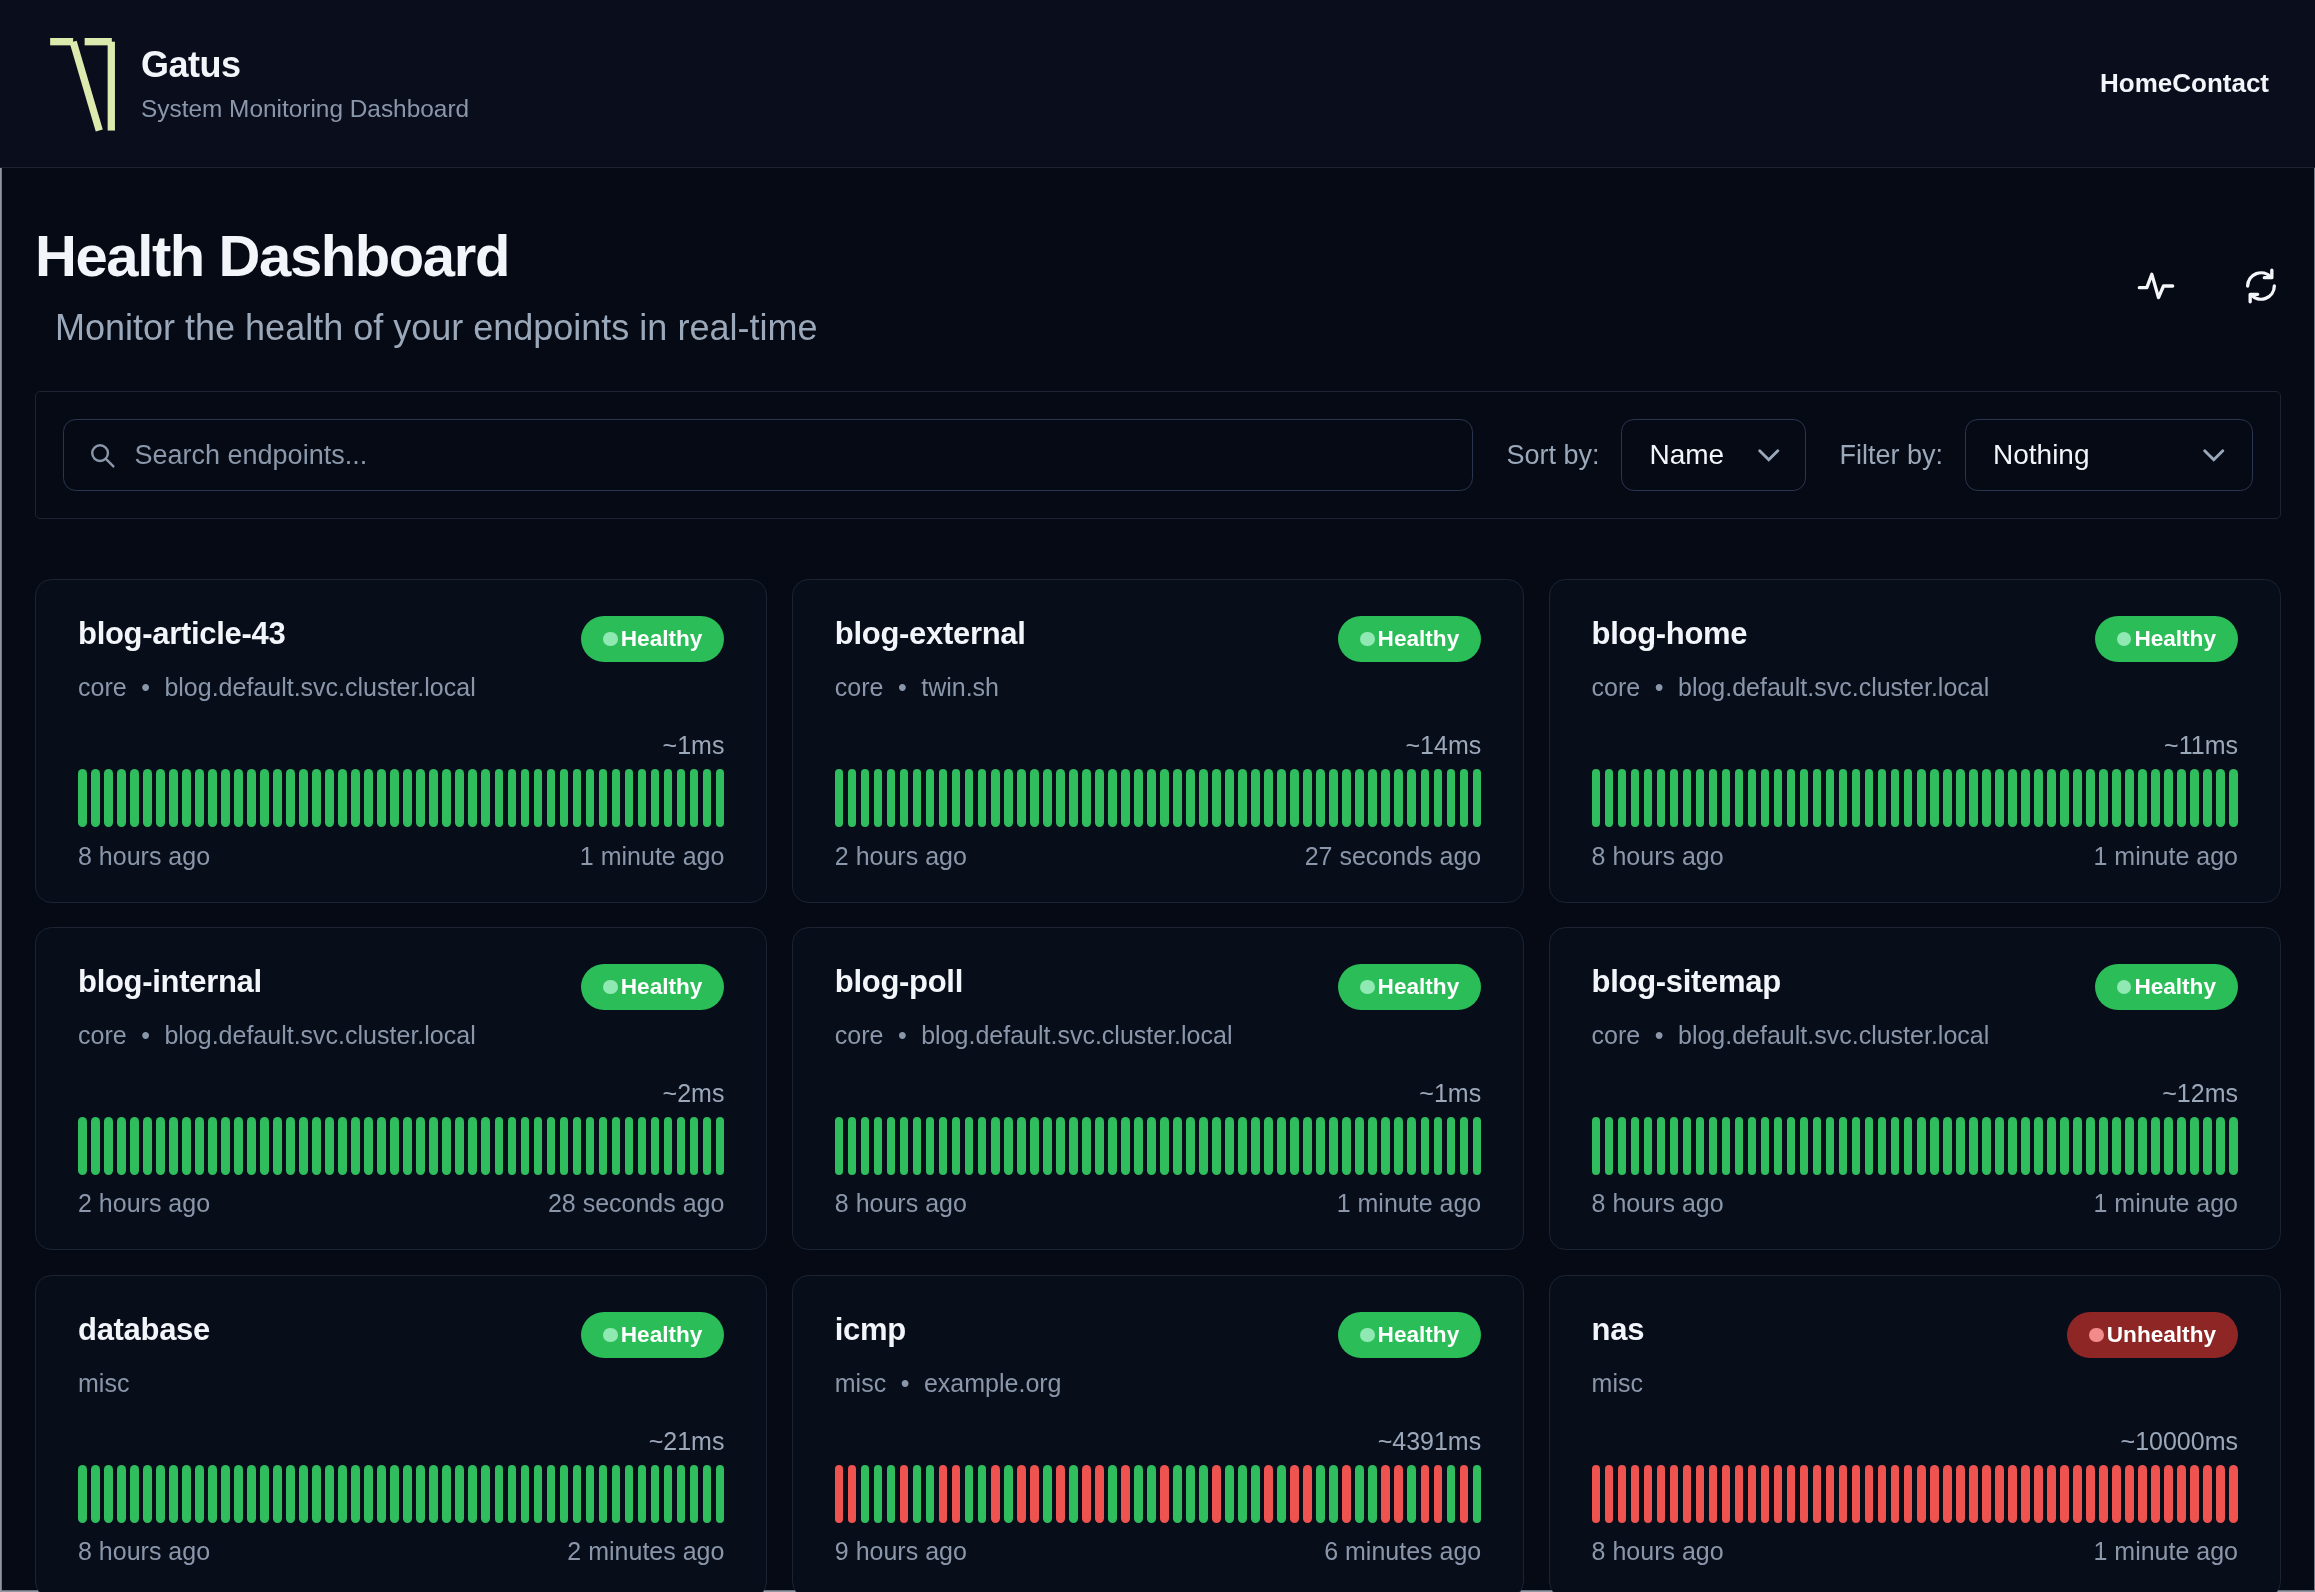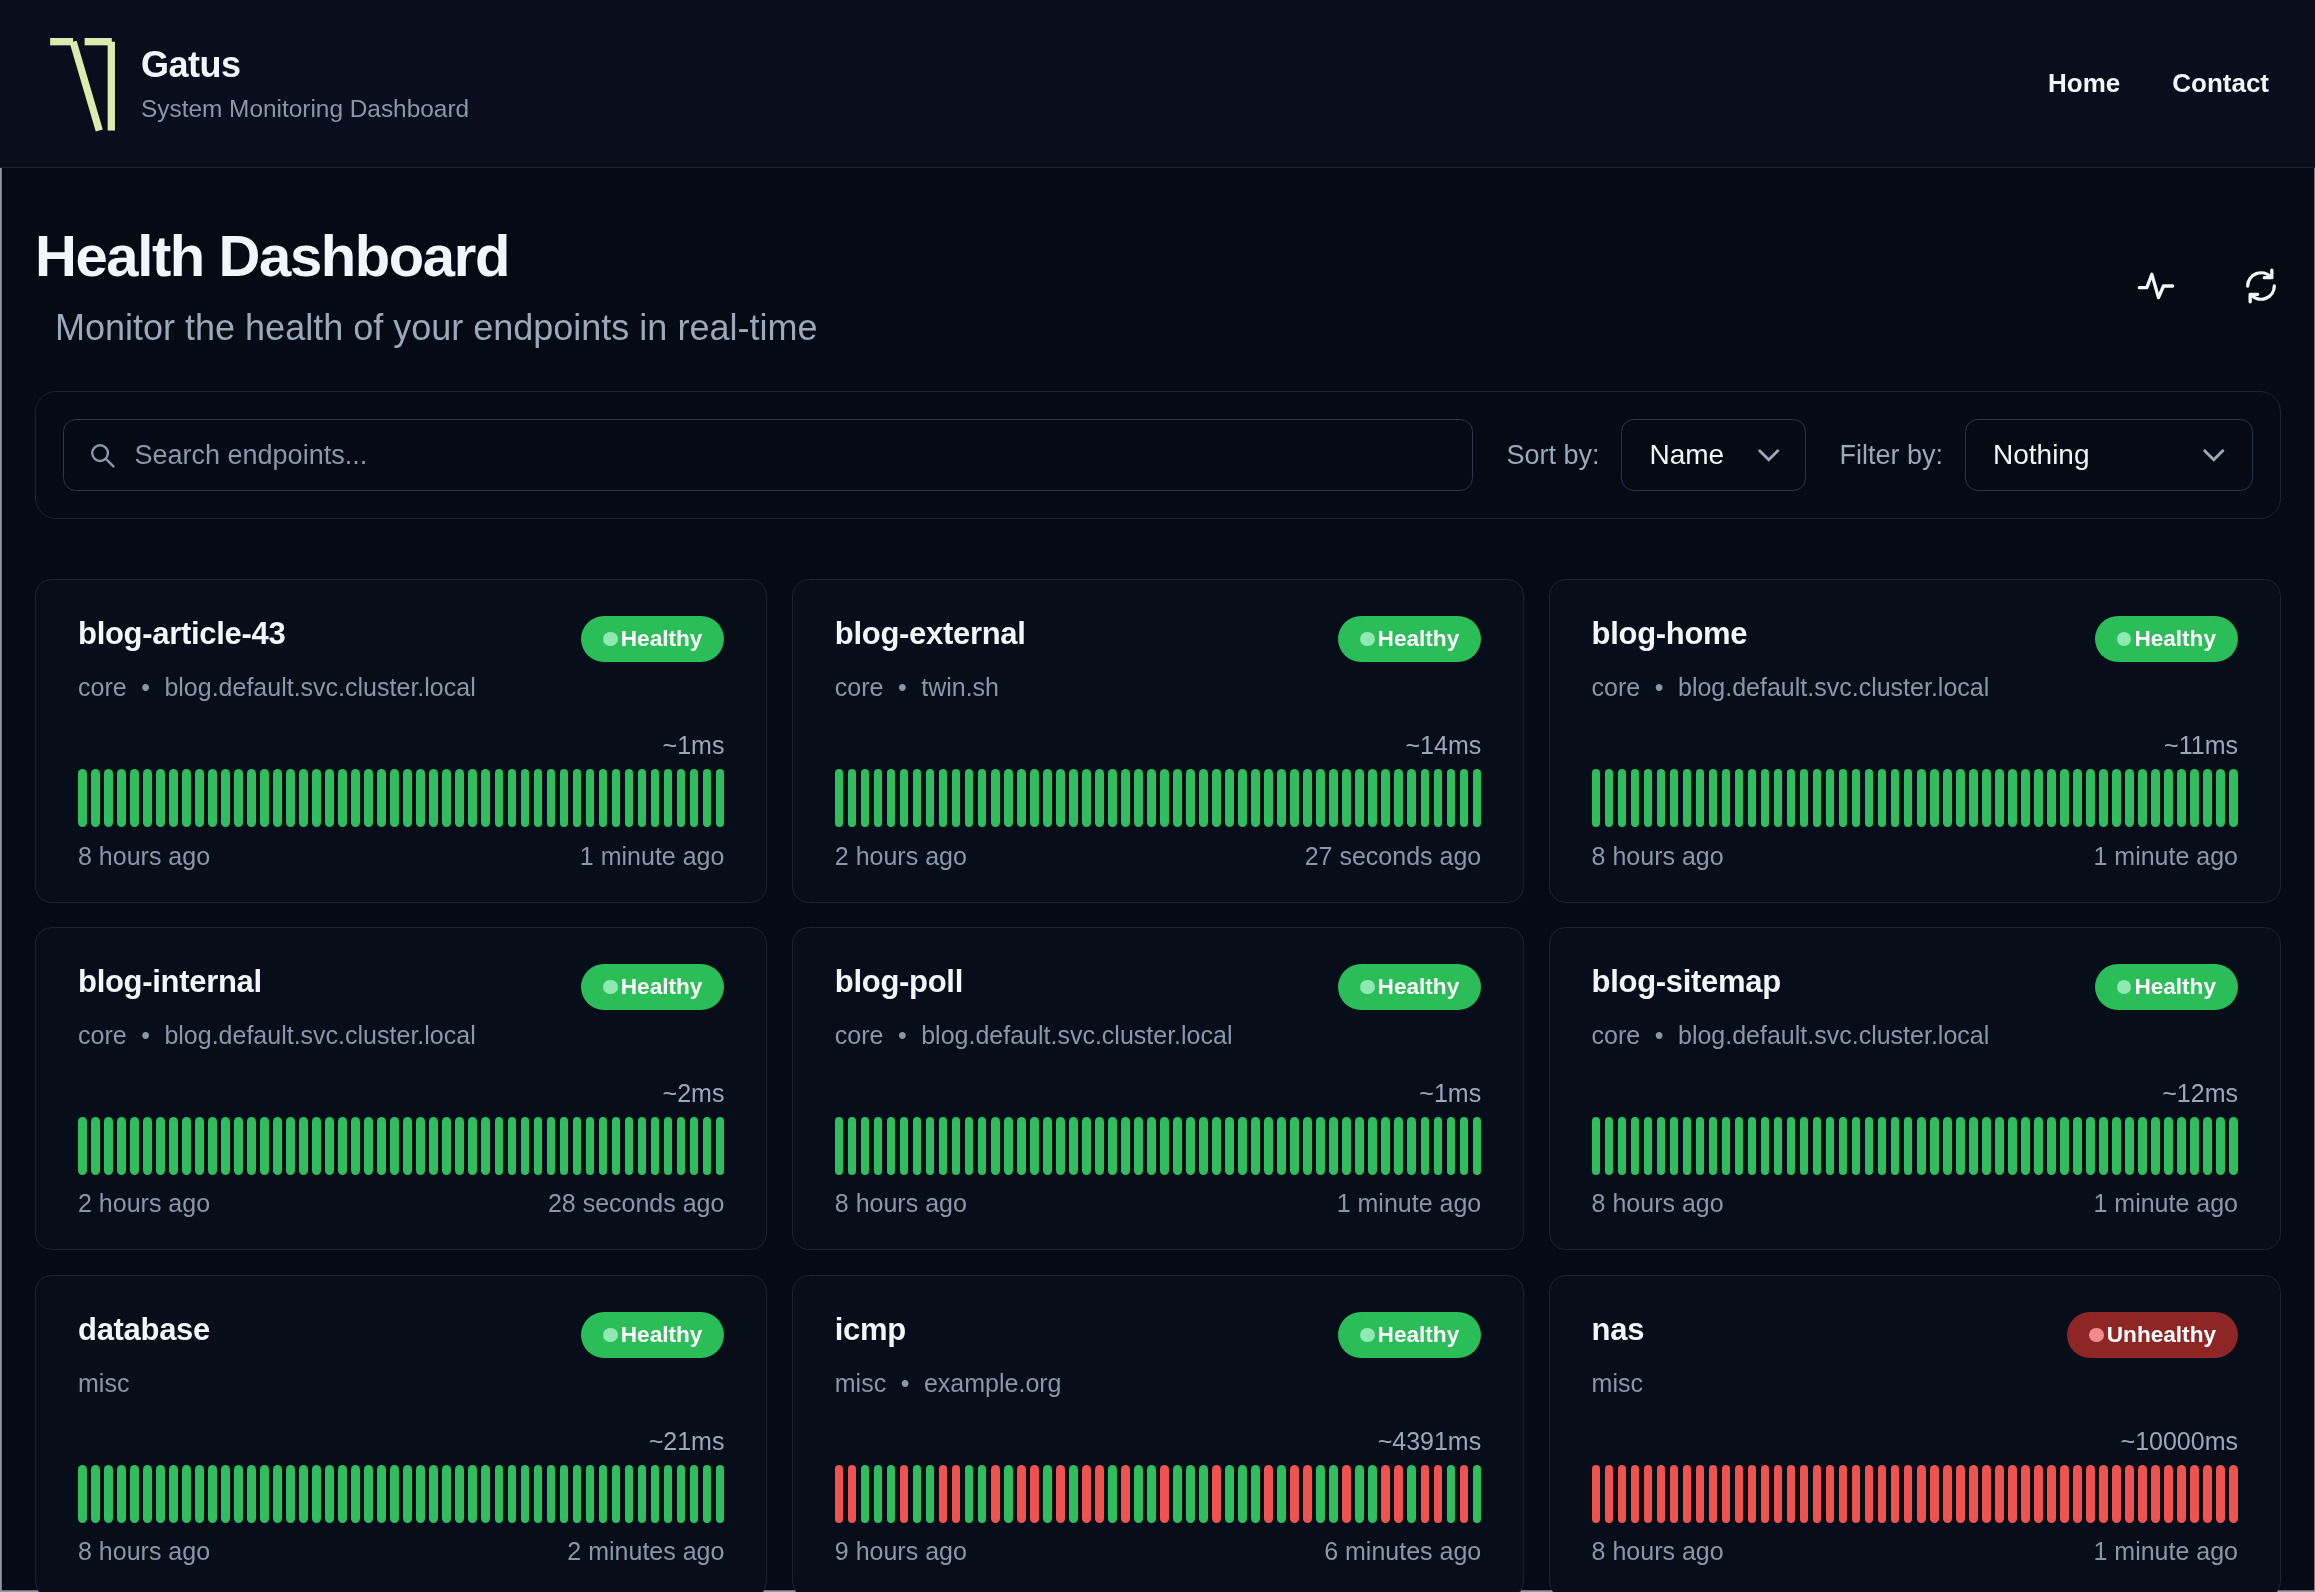--- a/index.html
+++ b/index.html
@@ -25,33 +25,33 @@
   .site-header{
     height:168px; background:var(--header-bg);
     border-bottom:0.9px solid var(--border);
     display:flex; align-items:center; justify-content:space-between;
     padding:0 47px;
   }
   .brand{display:flex; align-items:center; gap:25px; cursor:pointer;}
   .brand svg{display:block;}
   .brand-title{font-size:36px; font-weight:700; letter-spacing:-0.5px;}
   .brand-sub{font-size:24.4px; color:var(--muted); margin-top:9px; font-weight:400;}
-  .site-nav{display:flex; gap:52px;}
+  .site-nav{display:flex; }
   .nav-link{font-size:26px; font-weight:600; color:var(--text); cursor:pointer;}
   
   .main{padding:0 35px;}
   .page-head{display:flex; align-items:center; justify-content:space-between; margin-top:54px;}
   .page-title{font-size:58px; font-weight:800; letter-spacing:-1.4px;}
   .page-sub{font-size:36px; color:var(--muted2); margin-top:18px;margin-left:20px;}
   .head-actions{display:flex; gap:65px; align-items:center;}
   .icon-btn{width:40px; height:40px; color:#f4f6f9; cursor:pointer; background:none; border:none; padding:0;}
   .icon-btn svg{width:40px; height:40px; display:block;}
   
   .toolbar{
-    margin-top:42px; border:0.9px solid var(--border); border-radius:21px;
+    margin-top:42px; border:0.9px solid var(--border); border-radius:5px;
     padding:27px; display:flex; align-items:center; gap:33px;
   }
   .search-box{
     flex:1; height:72px; border:0.9px solid var(--input-border); border-radius:12.7px;
     display:flex; align-items:center; padding:0 23.5px; gap:18px;
   }
   .search-box svg{width:29px; height:29px; color:var(--muted); flex:none;}
   .search-box input{
     flex:1; background:transparent; border:none; outline:none;
     font-family:inherit; font-size:27px; color:#cbd5e1;

